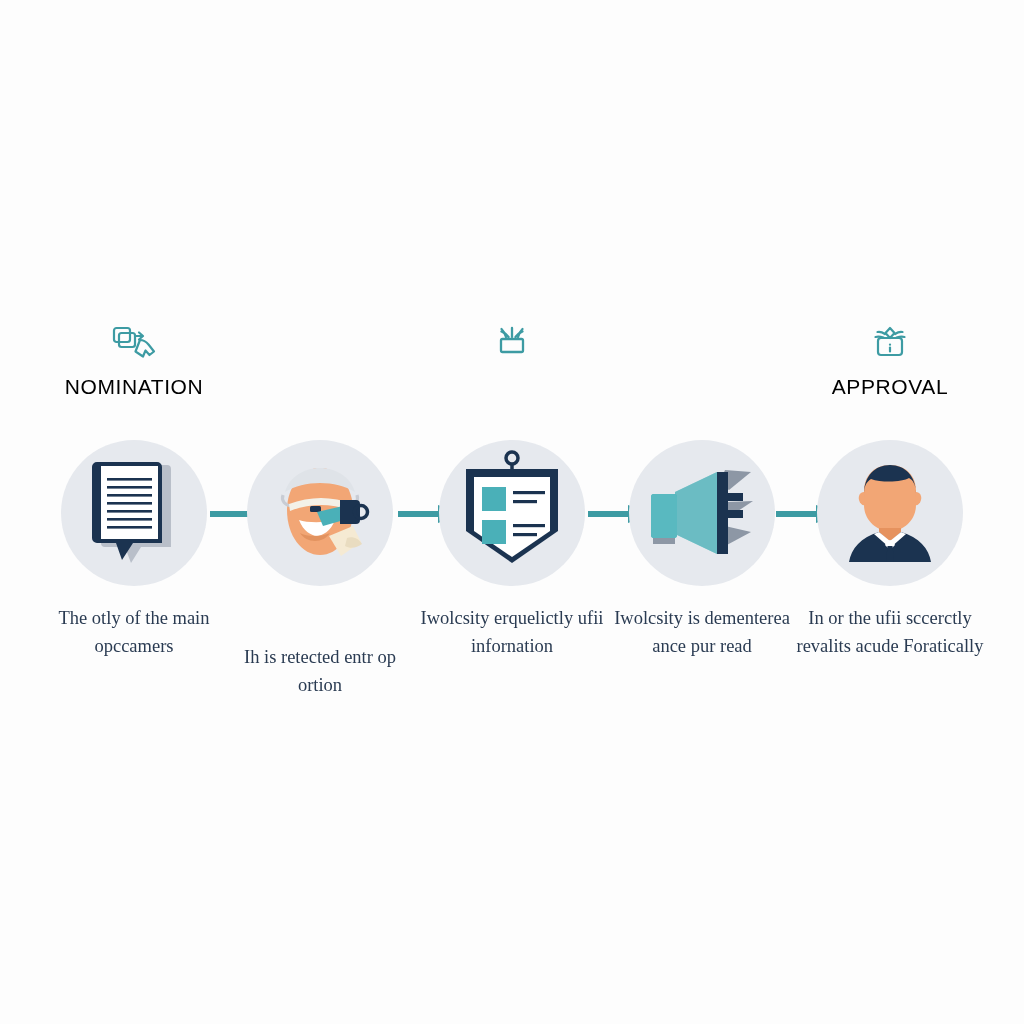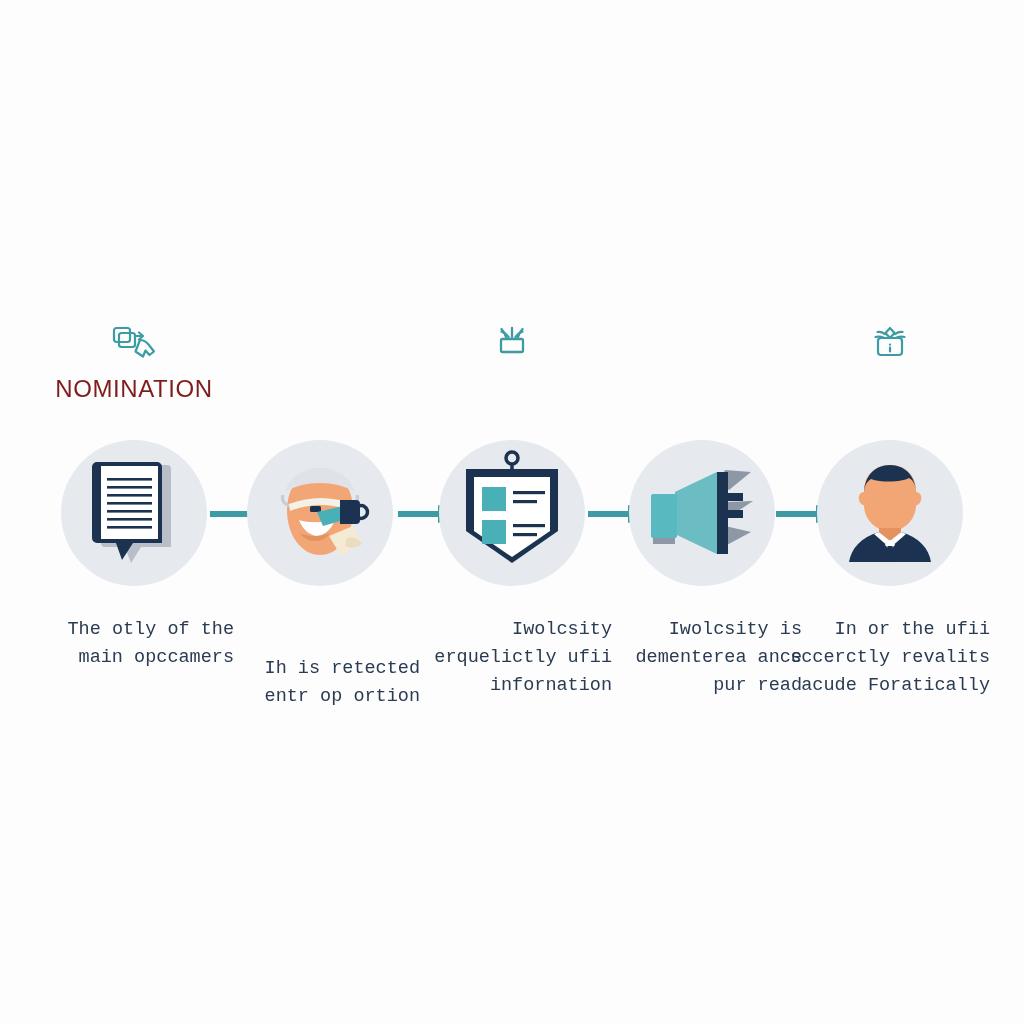--- a/index.html
+++ b/index.html
@@ -34,23 +34,23 @@
     text-align: center;
   }
   .stage-head .head-icon {
     display: block;
     height: 44px;
     line-height: 0;
   }
   .stage-head .head-label {
     display: block;
     margin-top: 9px;
-    font-size: 24px;
+    font-size: 21px;
     letter-spacing: 0.6px;
-    color: #7f1d1d;
+    color: #000000;
     font-family: "Liberation Sans", sans-serif;
   }
 
   
   .flow {
     position: absolute;
     left: 0;
     top: 440px;
     width: 1024px;
     height: 150px;
@@ -85,27 +85,27 @@
 
   
   .captions {
     position: absolute;
     left: 0;
     top: 604px;
     width: 1024px;
   }
   .caption {
     position: absolute;
-    top: 12px;
+    top: 0;
     width: 200px;
-    text-align: right;
+    text-align: center;
     font-size: 18.5px;
     line-height: 28px;
     color: #2a3b52;
-    font-family: Liberation Mono, monospace;
+    font-family: Liberation Serif, serif;
   }
 
   
   .col-0 { left: 34px; }
   .col-1 { left: 220px; margin-top: 39px; }
   .col-2 { left: 412px; }
   .col-3 { left: 602px; }
   .col-4 { left: 790px; }
 
   .node-0 { left: 61px; }
@@ -167,20 +167,21 @@
             <path d="M23 12 c-3-2 -5.5-2.5 -7.5-2"></path>
             <path d="M33 12 c3-2 5.5-2.5 7.5-2"></path>
             <path d="M21.5 15.5 c-3.5-1 -6-1 -8-0.5"></path>
             <path d="M34.5 15.5 c3.5-1 6-1 8-0.5"></path>
             <rect x="16" y="16" width="24" height="17" rx="3"></rect>
             <path d="M28 22.5 v0.2"></path>
             <path d="M28 25.5 v4"></path>
           </g>
         </svg>
       </span>
+      <span class="head-label">APPROVAL</span>
     </div>
 
   </div>
 
   <div class="flow">
 
     <div class="node node-0">
       <div class="disc">
         <svg width="146" height="146" viewBox="0 0 146 146">
           <path d="M44 25 h62 a4 4 0 0 1 4 4 v78 h-30 l-10 16 -6-16 h-20 a4 4 0 0 1 -4-4 v-74 a4 4 0 0 1 4-4 z" fill="#b9bfc9"></path>

